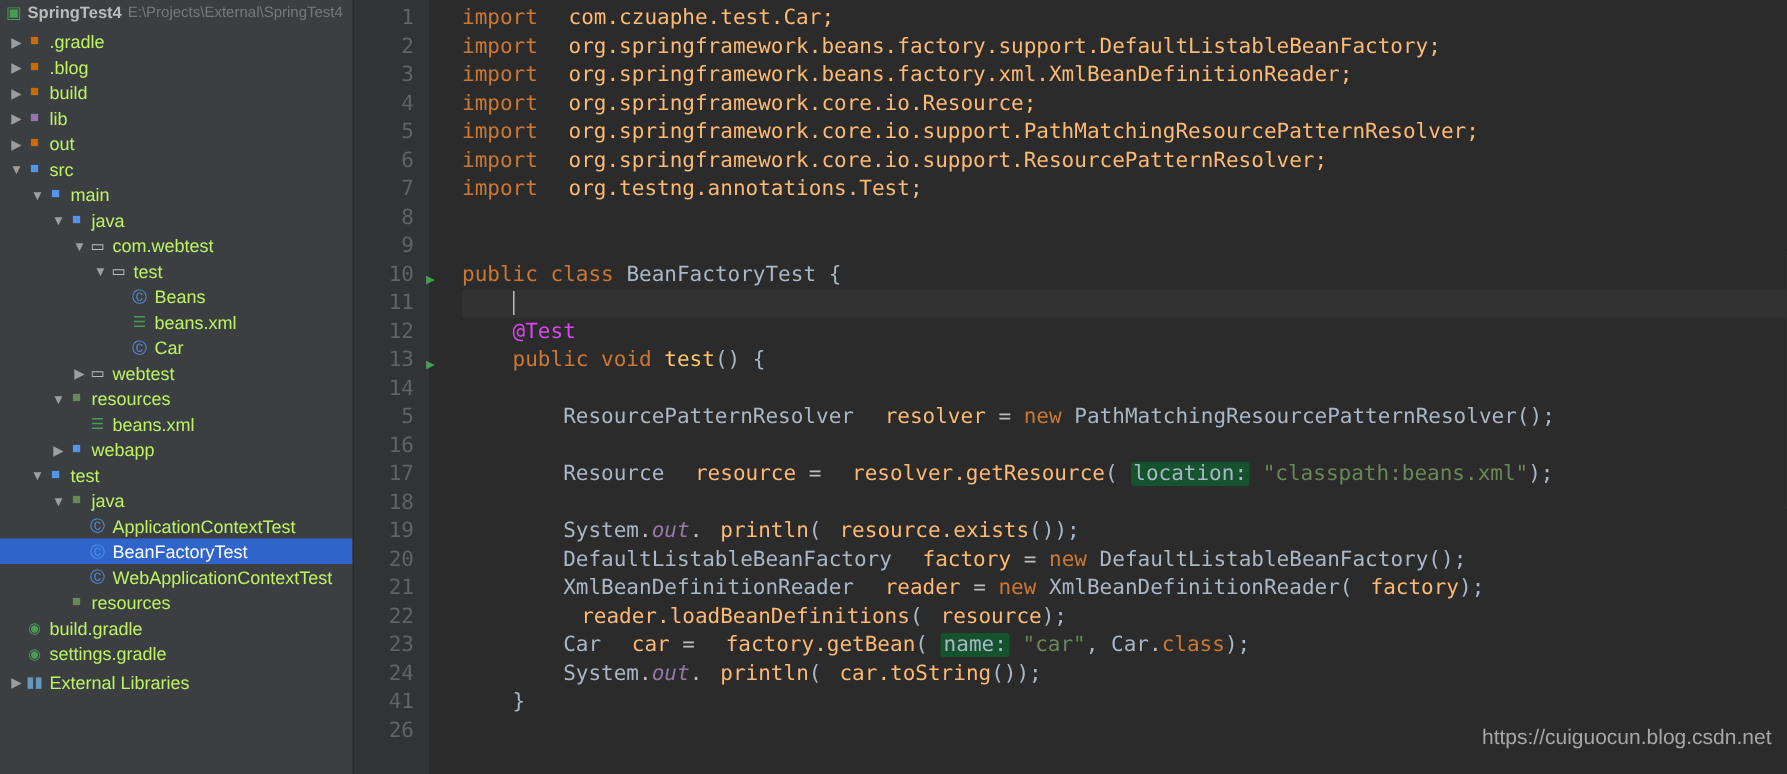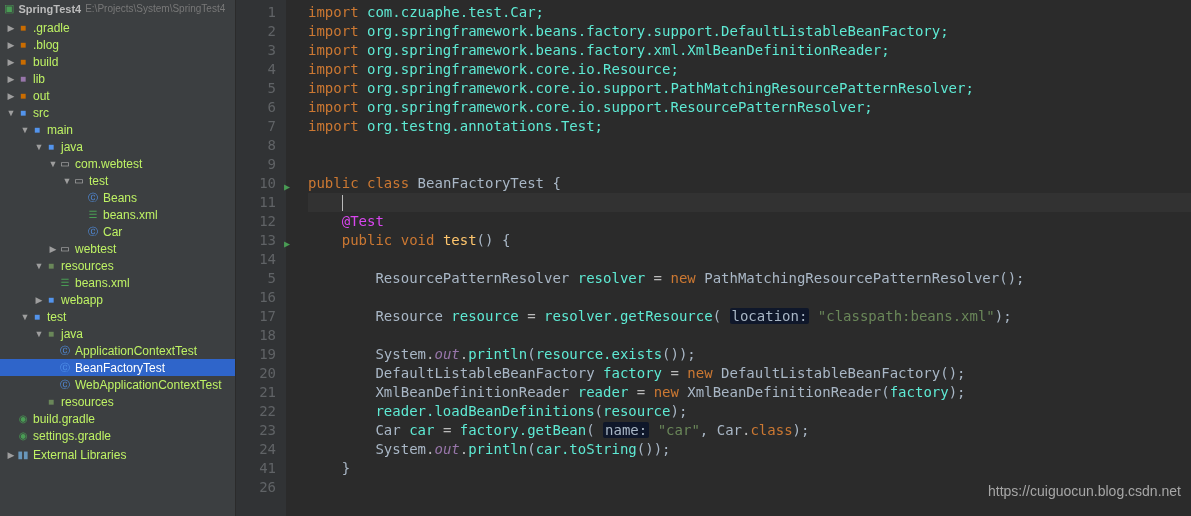--- a/index.html
+++ b/index.html
@@ -102,24 +102,24 @@
   white-space: pre;
   position: relative;
 }
 .code-line { height: 19px; }
 .code-line.cursor-line { background: #323232; }
 .kw { color: #cc7832; }
 .type { color: #a9b7c6; }
 .str { color: #6a8759; }
 .ann { color: #d946ef; }
 .nm { color: #ffc66d; }
-.id { color: #5eead4; }
+.id { color: #fdba74; margin-left: 12px; }
 .st { color: #9876aa; font-style: italic; }
 .pn { color: #a9b7c6; }
-.cm-param { background: #0f172a; color: #a9b7c6; padding: 0 2px; border-radius: 2px; }
+.cm-param { background: #14532d; color: #a9b7c6; padding: 0 2px; border-radius: 2px; }
 .caret {
   display: inline-block;
   width: 1px;
   height: 16px;
   background: #bbb;
   vertical-align: middle;
   animation: blink 1s step-start infinite;
 }
 @keyframes blink { 50% { opacity: 0; } }
 .watermark {
@@ -133,21 +133,21 @@
 }
 </style>
 </head>
 <body>
 
 <div class="container">
   <div class="sidebar">
     <div class="sidebar-header">
       <span class="proj-icon">▣</span>
       <span class="proj-name">SpringTest4</span>
-      <span class="proj-path">E:\Projects\System\SpringTest4</span>
+      <span class="proj-path">E:\Projects\External\SpringTest4</span>
     </div>
     <div class="tree" id="tree">
         <div class="tree-row" style="padding-left: 6px;">
           <span class="arrow">▶</span>
           <span class="ticon folder-o">■</span>
           <span class="label">.gradle</span>
         </div>
         <div class="tree-row" style="padding-left: 6px;">
           <span class="arrow">▶</span>
           <span class="ticon folder-o">■</span>

